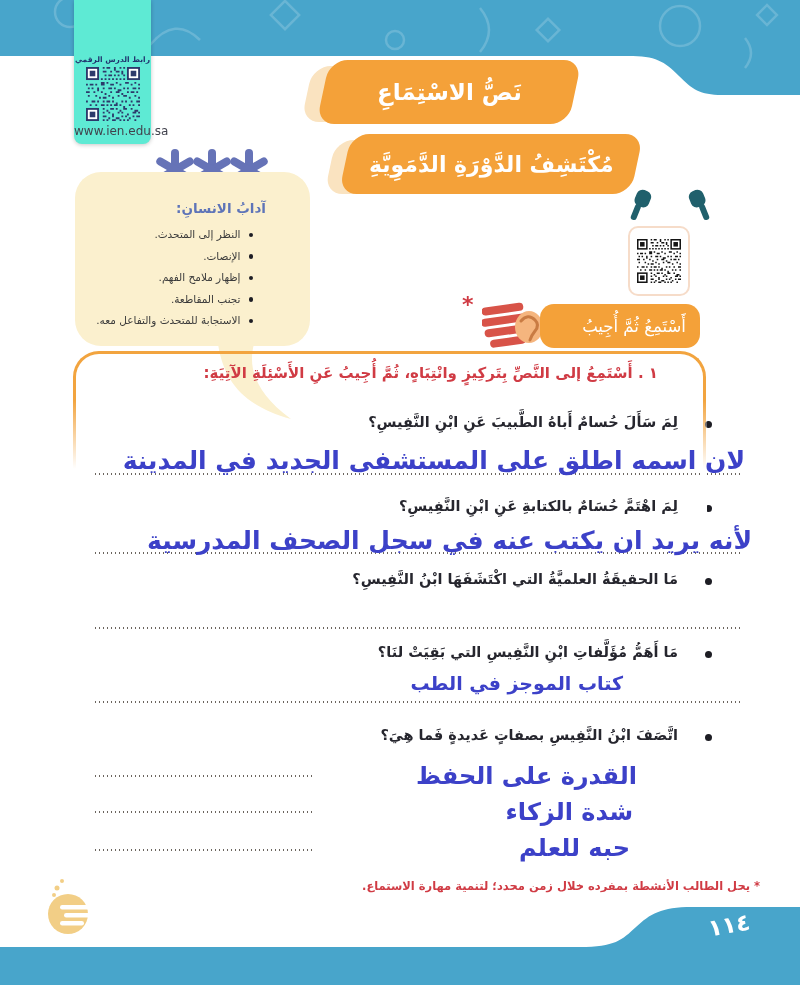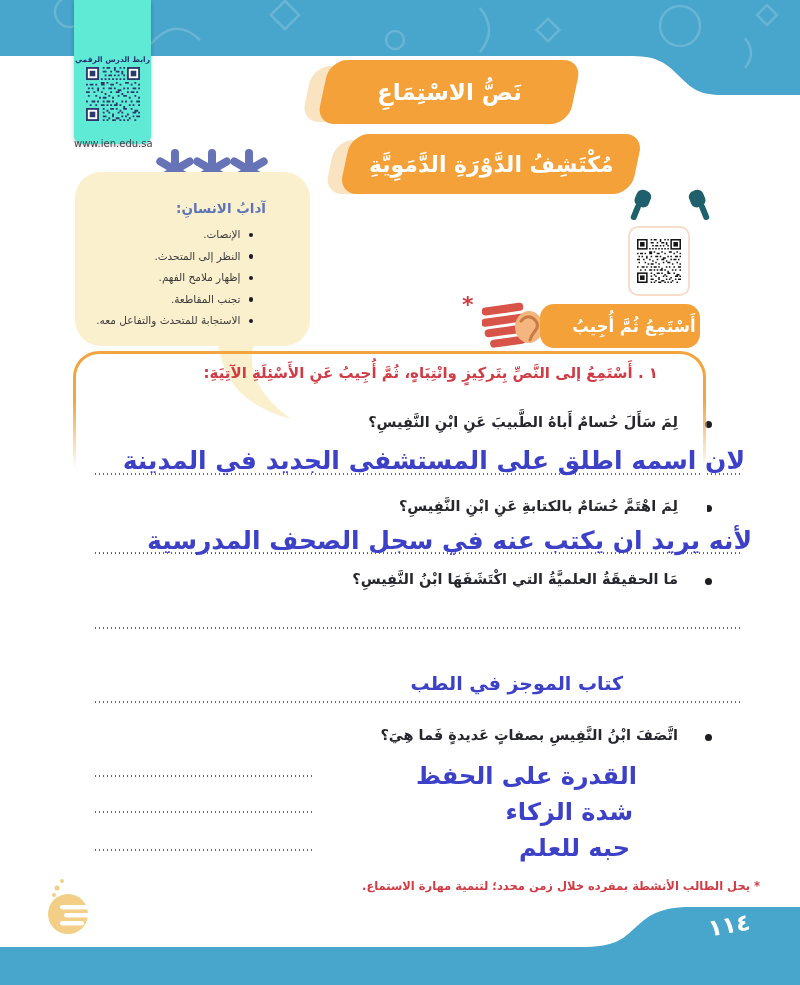--- a/index.html
+++ b/index.html
@@ -7,21 +7,21 @@
         font-family:"DejaVu Sans",sans-serif;}
   .abs{position:absolute;}
   svg{display:block;}
 
   
   .qr-card{left:74px;top:0;width:77px;height:144px;background:#5eead4;
            border-radius:0 0 8px 8px;box-shadow:0 1px 4px rgba(0,0,0,.22);
            text-align:center;z-index:5;}
   .qr-card .t{margin-top:55px;font-size:7.5px;font-weight:bold;color:#21356f;direction:rtl;}
   .qr-card svg{margin:3px auto 0;}
-  .qr-card .u{margin-top:17px;font-size:10px;color:#41424d;}
+  .qr-card .u{margin-top:3px;font-size:12px;color:#41424d;}
 
   
   .banner,.banner-shadow{position:absolute;border-radius:18px;transform:skewX(-12deg);}
   .banner-shadow{background:#FAE3C0;}
   .banner{background:#F4A139;display:flex;align-items:center;justify-content:center;}
   .banner>span{transform:skewX(12deg);color:#fff;font-weight:bold;direction:rtl;white-space:nowrap;}
   .b1s{left:307px;top:66px;width:254px;height:56px;}
   .b1{left:323px;top:60px;width:252px;height:64px;}
   .b1>span{font-size:23px;}
   .b2s{left:330px;top:140px;width:296px;height:54px;}
@@ -36,21 +36,21 @@
               font-size:10.5px;color:#3b3b3b;line-height:21.5px;}
   .bubble .dot{width:4.5px;height:4.5px;border-radius:50%;background:#1d1d24;margin-top:8.5px;flex:0 0 auto;}
 
   
   .audio-qr{left:628px;top:226px;width:58px;height:66px;background:#fff;border:2px solid #F6DCC9;
             border-radius:10px;display:flex;align-items:center;justify-content:center;z-index:3;}
 
   
   .act{left:540px;top:304px;width:160px;height:44px;border-radius:14px;background:#F4A139;
        display:flex;align-items:center;justify-content:center;z-index:4;}
-  .act span{color:#fff;font-weight:bold;font-size:16.5px;direction:rtl;white-space:nowrap;margin-left:28px;}
+  .act span{color:#fff;font-weight:normal;font-size:16.5px;direction:rtl;white-space:nowrap;margin-left:28px;}
   .act-ast{left:462px;top:292px;font-size:22px;font-weight:bold;color:#D03B44;}
 
   
   .qbox{left:73px;top:351px;width:633px;height:170px;border:3px solid #F2A43F;border-bottom:none;
         border-radius:26px 26px 0 0;box-sizing:border-box;}
   .fade{width:5px;top:400px;height:125px;background:linear-gradient(to bottom,rgba(255,255,255,0),#fff 55%,#fff);z-index:2;}
   .fadeL{left:72px;} .fadeR{left:702px;}
 
   .instruction{right:142px;top:364px;direction:rtl;font-size:15px;font-weight:bold;color:#D03B44;white-space:nowrap;}
 
@@ -139,25 +139,25 @@
             <line y1="-17" y2="17" transform="rotate(120)"></line>
           </g>
       </g>
     </svg>
   </div>
 
   <div class="abs bubble">
     <h4>آدابُ الانسانِ:</h4>
     <div class="it">
         <span class="dot"></span>
+        <span>النظر إلى المتحدث.</span>
+      </div>
+    <div class="it">
+        <span class="dot"></span>
         <span>الإنصات.</span>
-      </div>
-    <div class="it">
-        <span class="dot"></span>
-        <span>النظر إلى المتحدث.</span>
       </div>
     <div class="it">
         <span class="dot"></span>
         <span>إظهار ملامح الفهم.</span>
       </div>
     <div class="it">
         <span class="dot"></span>
         <span>تجنب المقاطعة.</span>
       </div>
     <div class="it">
@@ -223,20 +223,24 @@
   </div>
   <div class="abs ans" style="right:48px;top:526px;font-size:25px">لأنه يريد ان يكتب عنه في سجل الصحف المدرسية</div>
   <div class="abs dline" style="left:95px;top:552px;width:645px"></div>
 
   <div class="abs qrow" style="top:571px">
     <span class="dot"></span>
     <span class="qt">مَا الحقيقَةُ العلميَّةُ التي اكْتَشَفَهَا ابْنُ النَّفِيسِ؟</span>
   </div>
   <div class="abs dline" style="left:95px;top:627px;width:645px"></div>
 
+  <div class="abs qrow" style="top:644px">
+    <span class="dot"></span>
+    <span class="qt">مَا أَهَمُّ مُؤَلَّفاتِ ابْنِ النَّفِيسِ التي بَقِيَتْ لنَا؟</span>
+  </div>
   <div class="abs ans" style="right:177px;top:672px;font-size:19px">كتاب الموجز في الطب</div>
   <div class="abs dline" style="left:95px;top:701px;width:645px"></div>
 
   <div class="abs qrow" style="top:727px">
     <span class="dot"></span>
     <span class="qt">اتَّصَفَ ابْنُ النَّفِيسِ بصفاتٍ عَديدةٍ فَما هِيَ؟</span>
   </div>
   <div class="abs ans" style="right:163px;top:762px;font-size:24px">القدرة على الحفظ</div>
   <div class="abs dline" style="left:95px;top:775px;width:218px"></div>
   <div class="abs ans" style="right:167px;top:798px;font-size:24px">شدة الزكاء</div>

